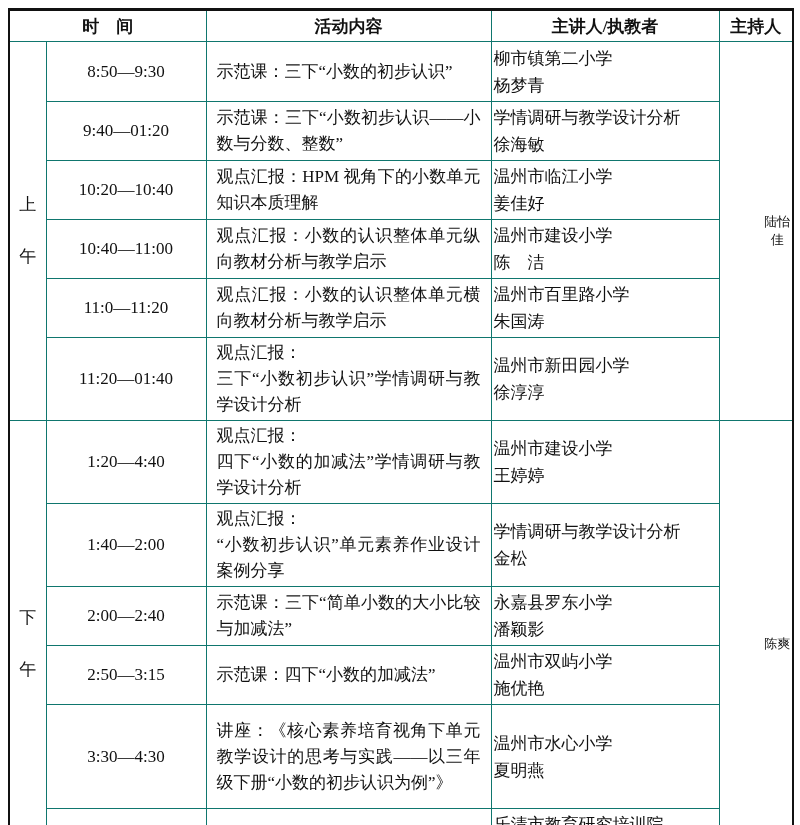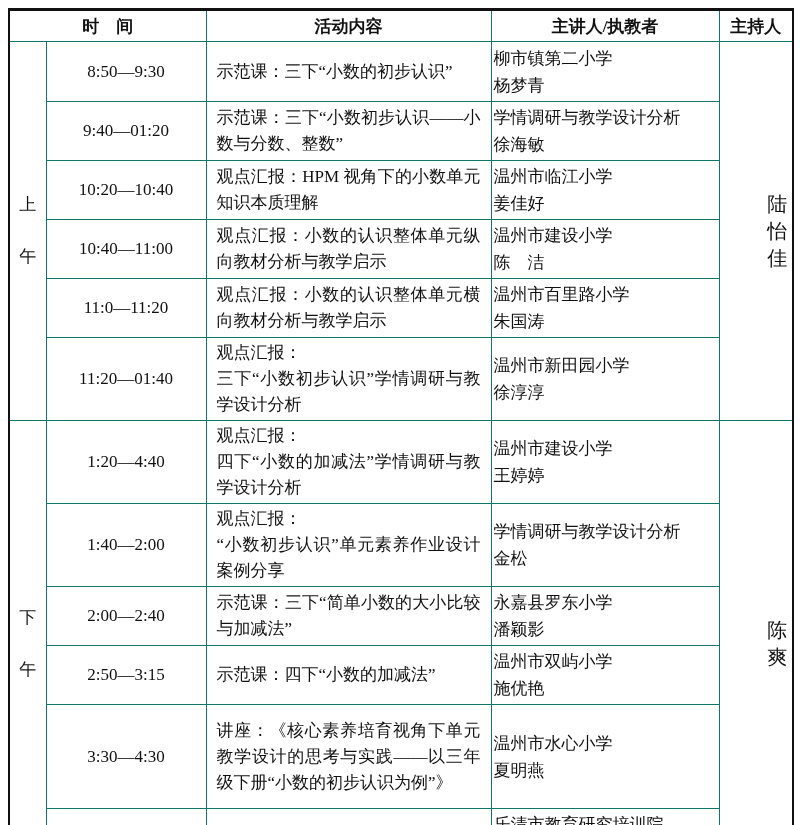--- a/index.html
+++ b/index.html
@@ -25,21 +25,21 @@
   td.time { text-align: center; font-size: 17px; padding: 2px; }
   td.activity {
     font-size: 17px; line-height: 26px; padding: 2px 10px;
     text-align: justify; text-justify: inter-character; white-space: pre-line;
   }
   td.activity.center { text-align: center; }
   td.speaker {
     font-size: 17px; line-height: 27px;
     white-space: pre-line; padding: 2px;
   }
-  td.host { text-align: center; font-size: 20px; padding-left: 44px; }
+  td.host { text-align: center; font-size: 13px; padding-left: 44px; }
 </style>
 </head>
 <body>
 
 <div class="page">
   <table class="schedule">
     <colgroup>
       <col style="width:37px">
         <col style="width:160px">
         <col style="width:285px">

